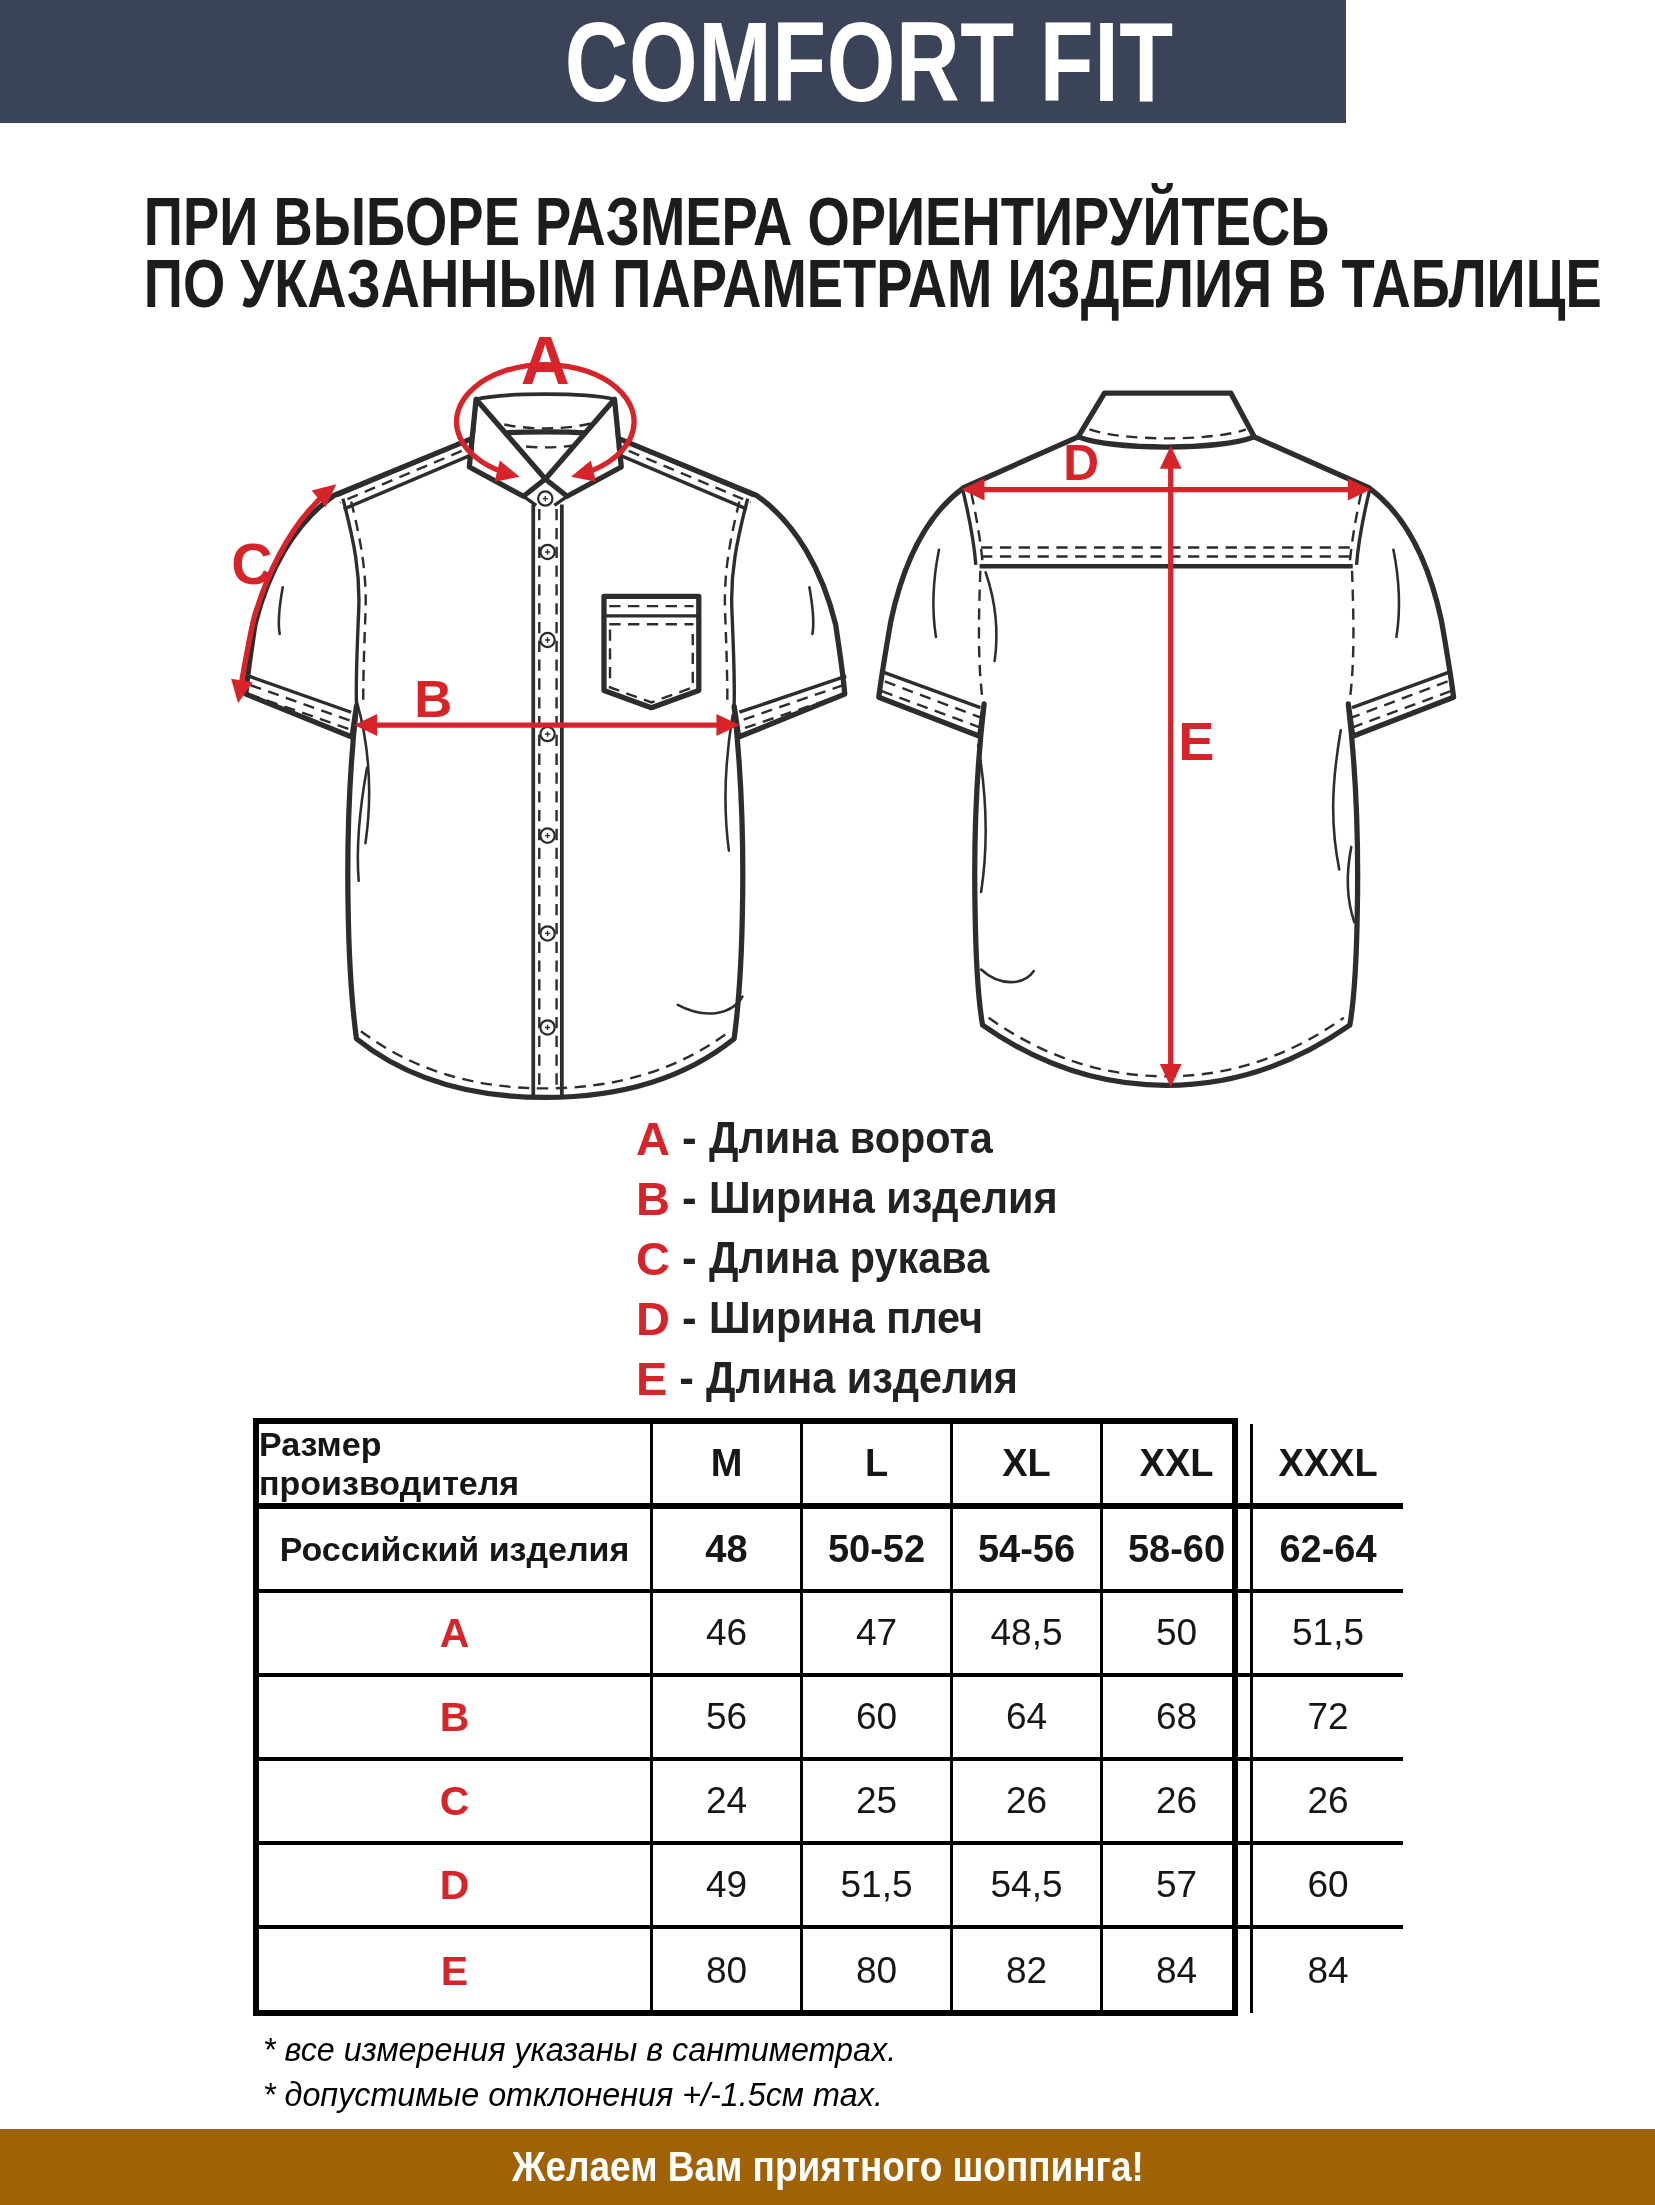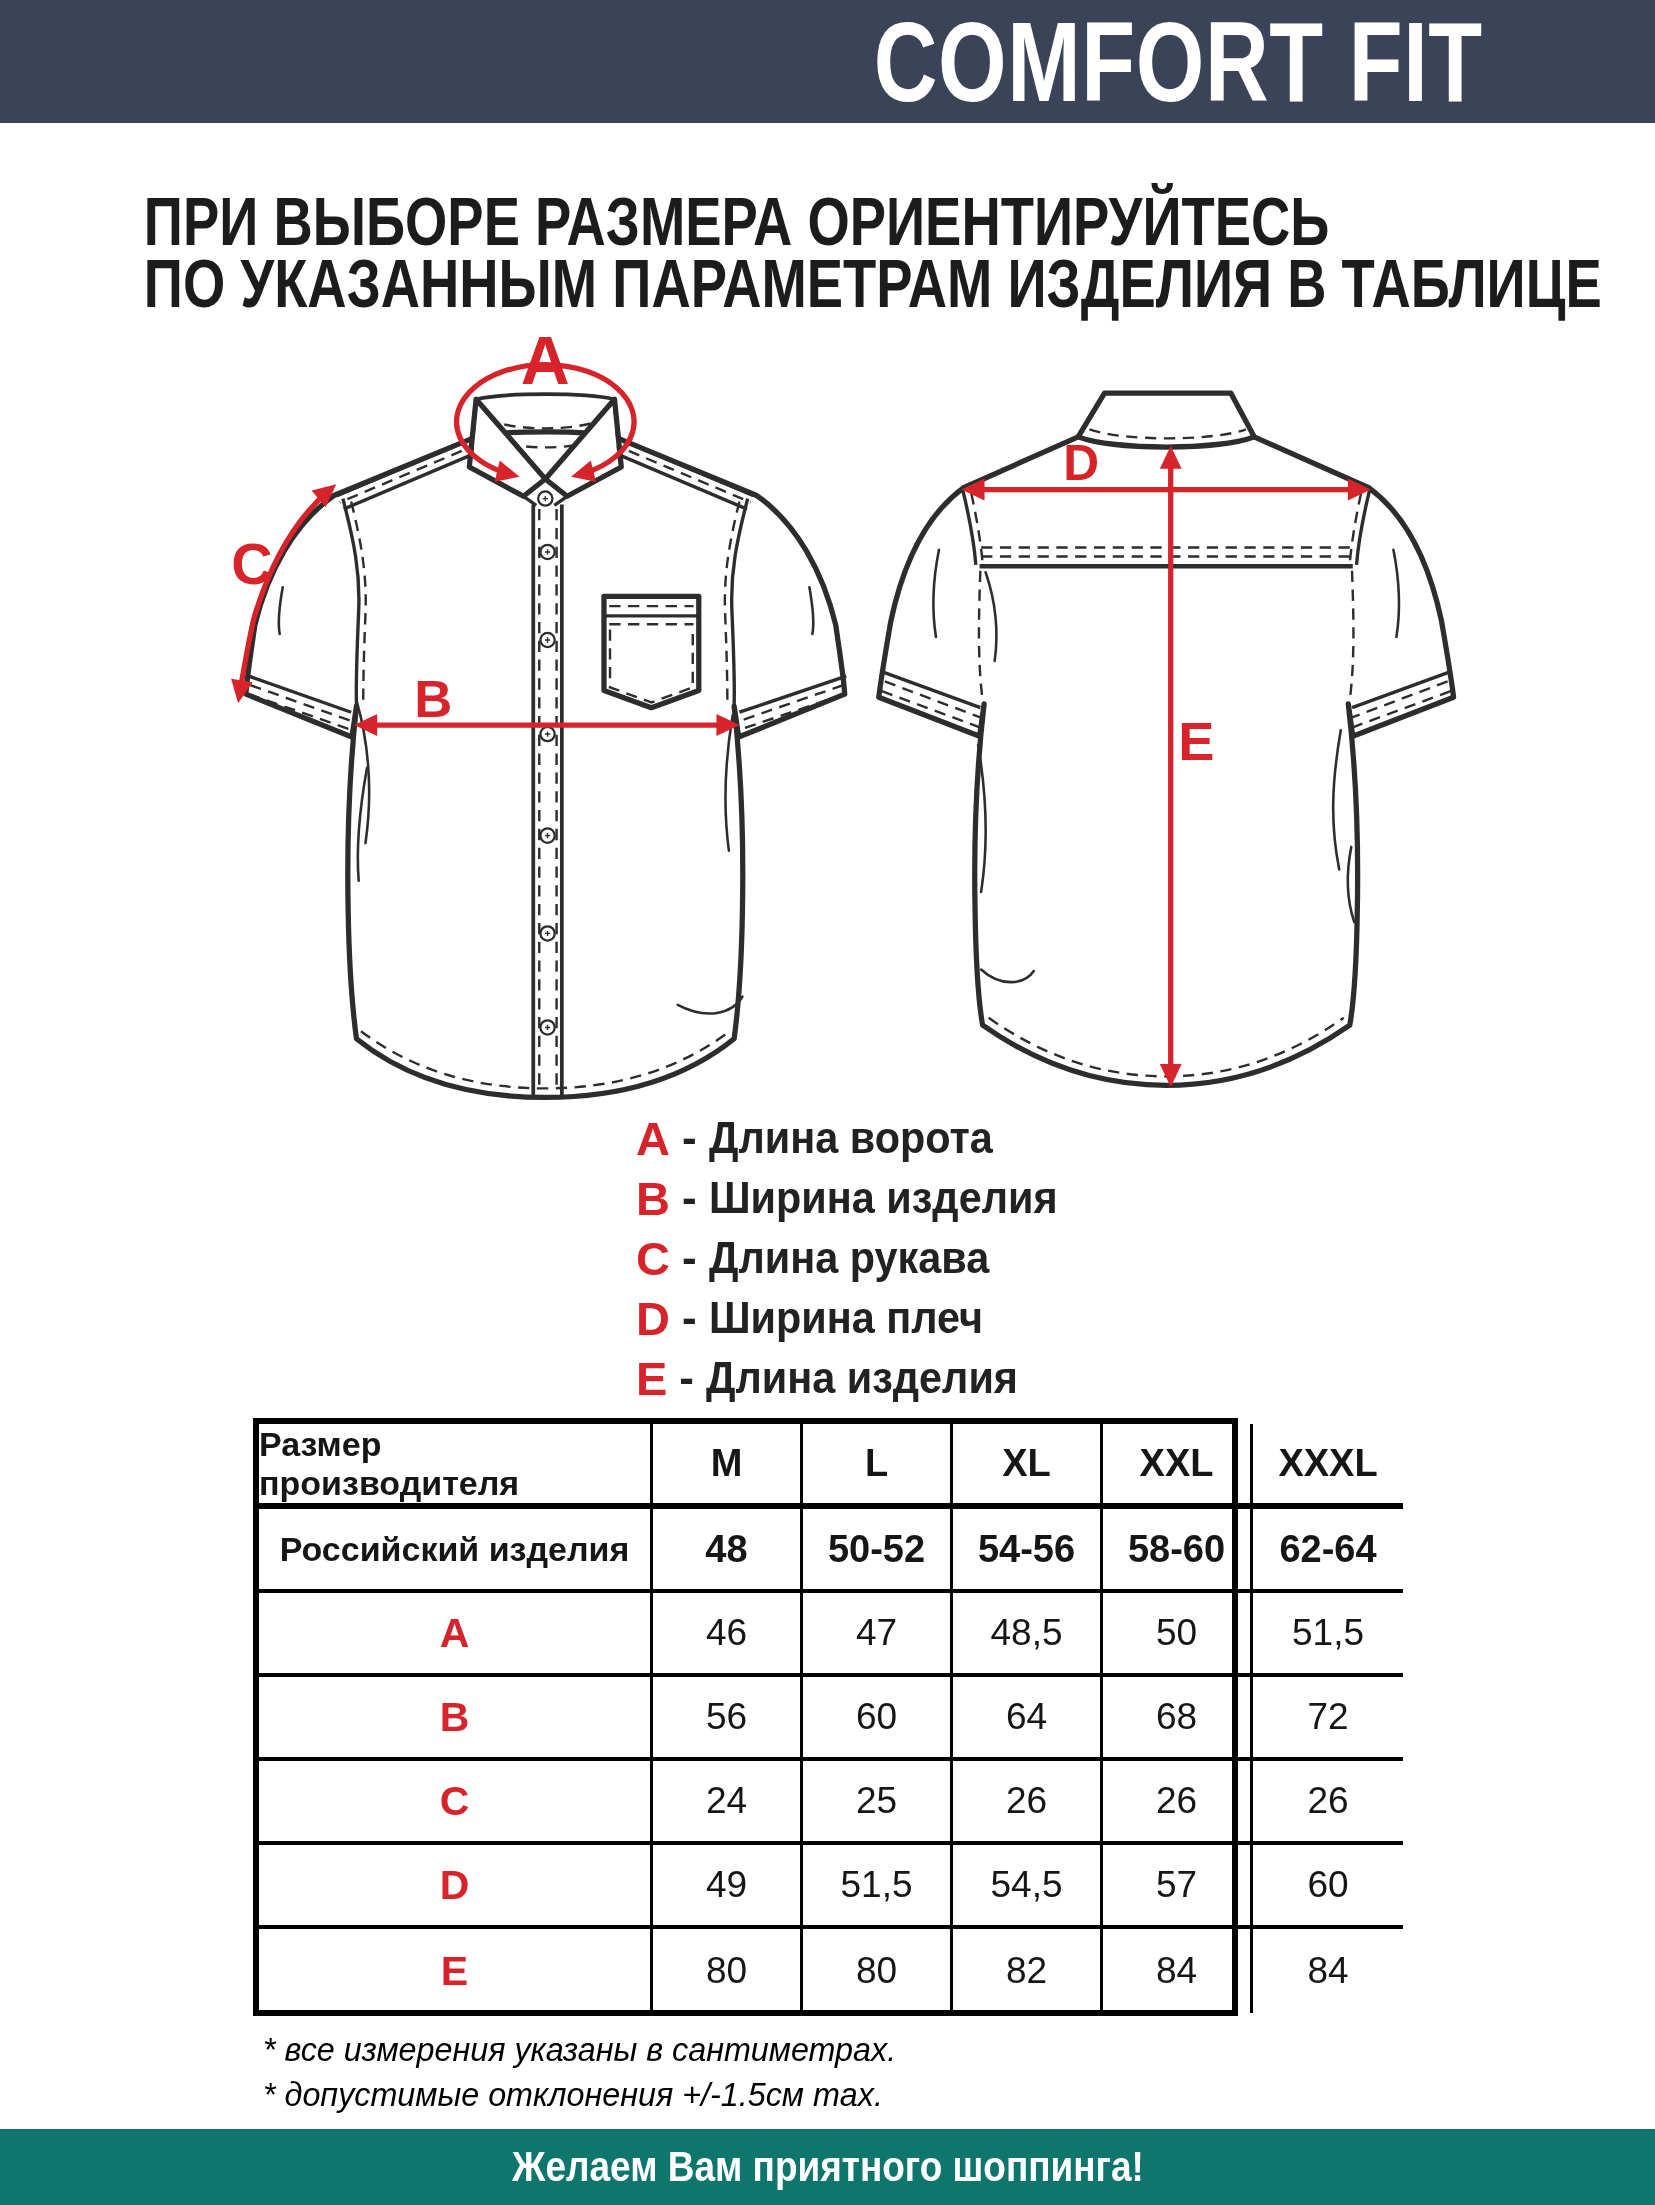--- a/index.html
+++ b/index.html
@@ -1,20 +1,20 @@
 <!DOCTYPE html>
 <html style="font-size:12px"><head>
 <meta charset="utf-8">
 <style>
   * { box-sizing: border-box; margin: 0; padding: 0; }
   html, body { background: #ffffff; }
   body { width: 1655px; height: 2205px; position: relative; font-family: "Liberation Sans", sans-serif; overflow: hidden; }
 
   .topbar {
-    position: absolute; left: 0; top: 0; width: 1655px; height: 123px;
+    position: absolute; left: 0; top: 0; width: 1346px; height: 123px;
     background: #3a4357; display: flex; align-items: center; justify-content: flex-end;
     padding-right: 172px;
   }
   .brand {
     color: #ffffff; font-weight: 700; font-size: 113px; letter-spacing: 0.8px;
     transform: scaleX(0.78); transform-origin: right center; white-space: nowrap;
   }
 
   .intro {
     position: absolute; left: 0; top: 190px; width: 1438px; text-align: center;
@@ -49,21 +49,21 @@
   .c-label { font-weight: 700; font-size: 34px; }
   .c-size  { font-weight: 700; font-size: 38px; }
   .c-key   { font-weight: 700; font-size: 41px; color: #d7232a !important; }
   .c-val   { font-weight: 400; font-size: 37px; }
 
   .footnotes { position: absolute; left: 263px; top: 2027px; color: #000000; }
   .footnote { font-style: italic; font-size: 34px; line-height: 45px; transform: scaleX(0.95); transform-origin: left center; white-space: nowrap; }
 
   .footbar {
     position: absolute; left: 0; top: 2129px; width: 1655px; height: 76px;
-    background: #0f766e; display: flex; align-items: center; justify-content: center;
+    background: #a16207; display: flex; align-items: center; justify-content: center;
   }
   .foot-msg { color: #ffffff; font-weight: 700; font-size: 42px; transform: scaleX(0.88); white-space: nowrap; }
 
   
   .outline { fill: #ffffff; stroke: #2d2d2d; stroke-width: 7; stroke-linejoin: round; }
   .ln4 { fill: none; stroke: #2d2d2d; stroke-width: 4.5; }
   .ln5 { fill: none; stroke: #2d2d2d; stroke-width: 5; }
   .ln6 { fill: none; stroke: #2d2d2d; stroke-width: 6; }
   .dash { fill: none; stroke: #2d2d2d; stroke-width: 3.2; stroke-dasharray: 15 10; }
   .crease { fill: none; stroke: #2d2d2d; stroke-width: 3.4; stroke-linecap: round; }

